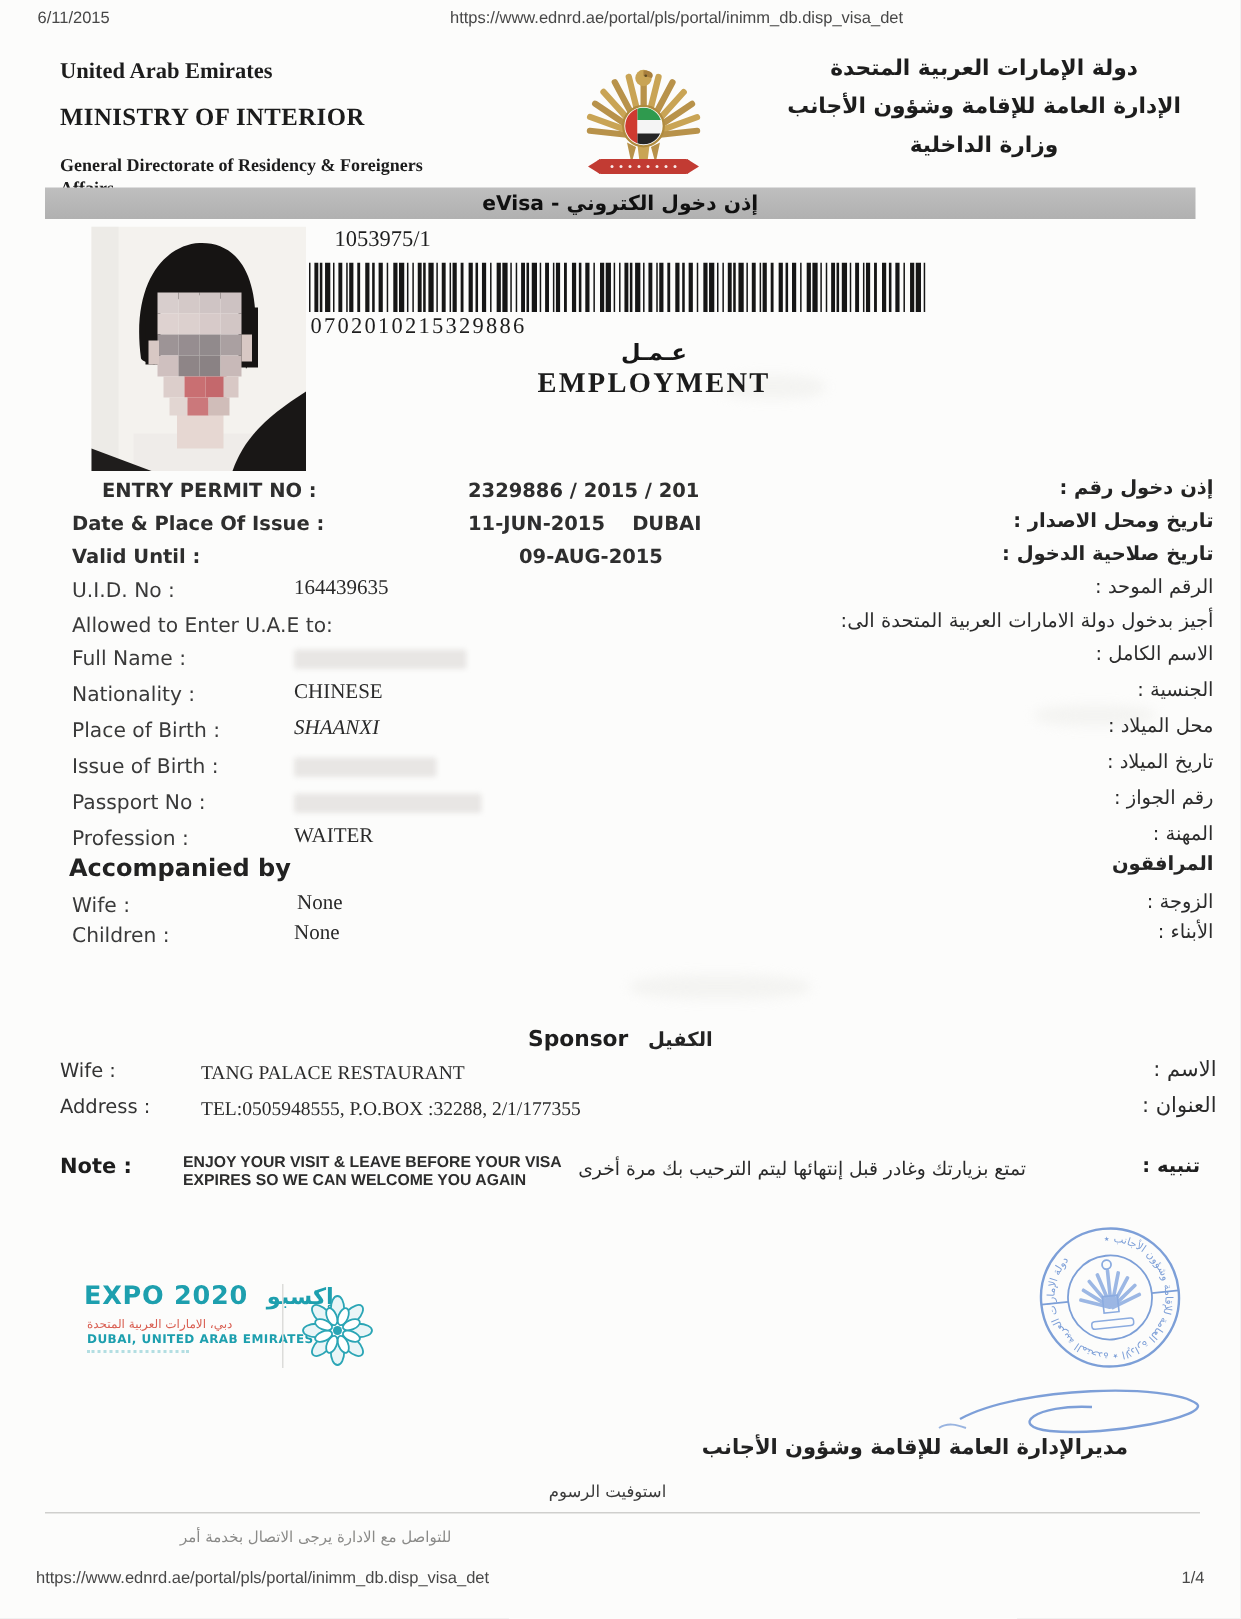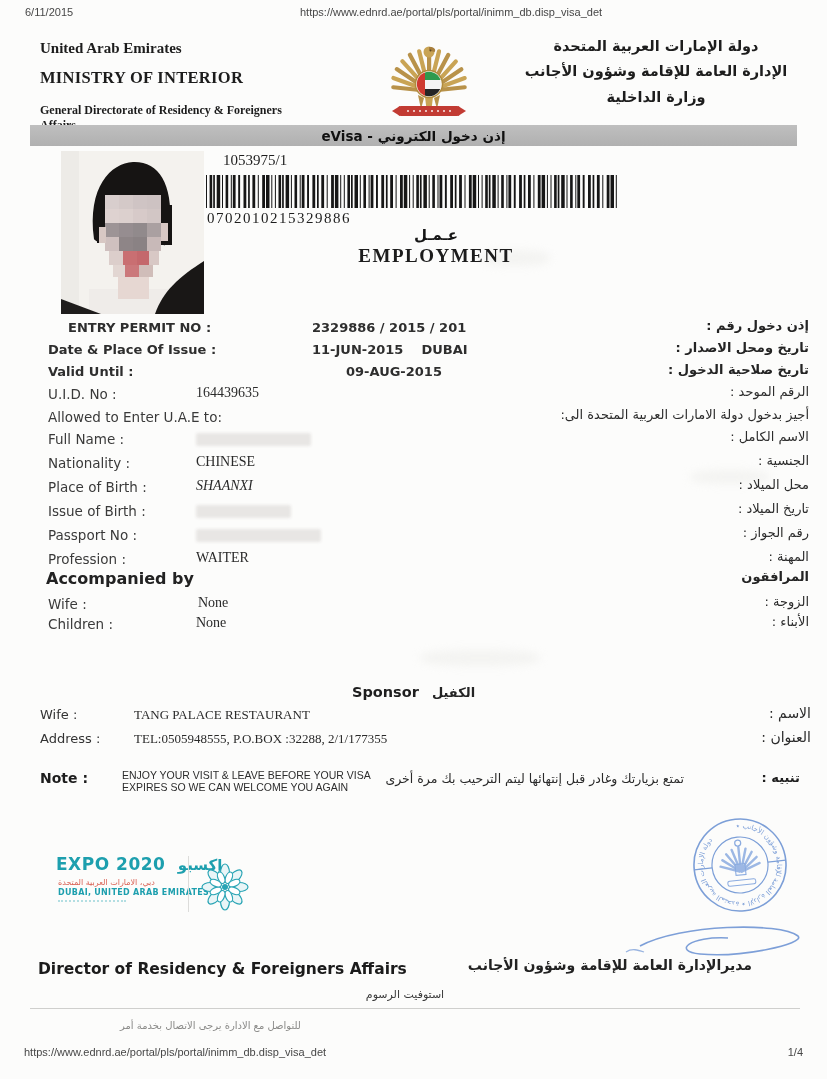--- a/index.html
+++ b/index.html
@@ -35,21 +35,21 @@
   .fa-b{right:18px;font-size:13px;font-weight:bold;color:#242424;}
   .redact{height:13px;background:#e8e6e4;border-radius:2px;filter:blur(1.6px);}
   
   .sp-en{font-size:14.5px;font-weight:bold;color:#1e1e1e;}
   .sp-ar{font-size:13px;font-weight:bold;color:#242424;}
   .sp-label{font-size:13px;color:#333;}
   .sp-val{font-family:"Liberation Serif",serif;font-size:13px;color:#2a2a2a;}
   .sp-arlabel{font-size:14px;color:#2a2a2a;}
   
   .note-label{font-size:14px;font-weight:bold;color:#1d1d1d;}
-  .note-en{font-family:"Liberation Sans",sans-serif;font-size:10.5px;font-weight:normal;color:#2d2d2d;line-height:11.5px;text-align:right;}
+  .note-en{font-family:"Liberation Sans",sans-serif;font-size:10.5px;font-weight:bold;color:#2d2d2d;line-height:11.5px;text-align:right;}
   .note-ar{font-size:12.5px;color:#2a2a2a;}
   .note-ar-label{font-size:13px;font-weight:bold;color:#202020;}
   
   .expo1{font-size:17px;font-weight:bold;color:#1d9fae;letter-spacing:.5px;}
   .expo1 .ar{font-size:15px;}
   .expo2{font-size:8px;color:#d95f52;}
   .expo3{font-size:8px;font-weight:bold;color:#1d9fae;letter-spacing:.3px;}
   .expo4{width:68px;border-top:2px dotted rgba(42,165,181,.35);}
   .vrule{width:1px;background:#dcdcda;}
   
@@ -458,21 +458,20 @@
     </svg>
   </div>
 
   <div class="abs" style="left:620px;top:908px;width:207px;height:60px;">
     <svg width="207" height="60" viewBox="0 0 207 60">
       <path d="M20,38 C60,16 160,14 178,28 C186,36 120,50 80,46 C52,43 70,28 108,30" fill="none" stroke="#6f95d4" stroke-width="1.6" opacity="0.9"></path>
       <path d="M6,44 C12,40 18,42 24,44" fill="none" stroke="#6f95d4" stroke-width="1.3" opacity="0.7"></path>
     </svg>
   </div>
 
-  <div class="abs dir-en" style="left:38px;top:960px;">Director of Residency &amp; Foreigners Affairs</div>
   <div class="abs dir-ar" dir="rtl" style="right:75px;top:957px;">مديرالإدارة العامة للإقامة وشؤون الأجانب</div>
   <div class="abs fees" dir="rtl" style="left:340px;top:988px;width:130px;text-align:center;">استوفيت الرسوم</div>
 
   <div class="abs divider" style="left:30px;top:1008px;width:770px;"></div>
   <div class="abs contact" dir="rtl" style="left:120px;top:1020px;">للتواصل مع الادارة يرجى الاتصال بخدمة أمر</div>
 
   <div class="abs meta" style="left:24px;top:1046px;">https://www.ednrd.ae/portal/pls/portal/inimm_db.disp_visa_det</div>
   <div class="abs meta" style="right:24px;top:1046px;">1/4</div>
 
 </div>

